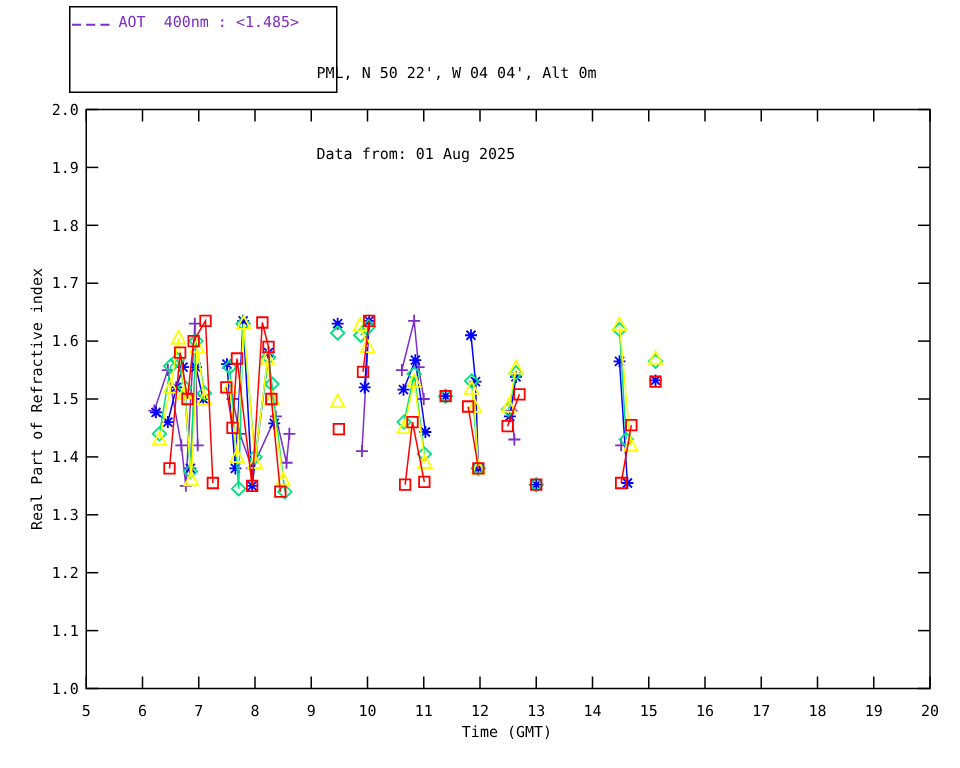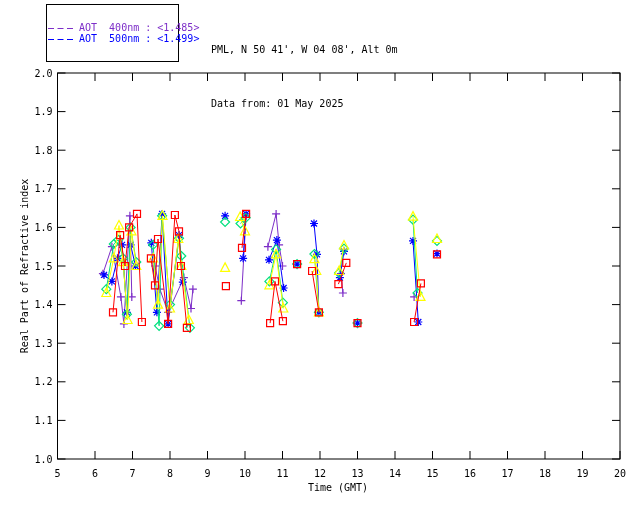--- a/index.html
+++ b/index.html
@@ -1,23 +1,23 @@
 <!DOCTYPE html>
 <html><head>
 <meta charset="utf-8">
 <style>
   html,body{margin:0;padding:0;background:#fff;}
   .screen{
     position:relative;width:640px;height:512px;background:#ffffff;overflow:hidden;
     font-family:"DejaVu Sans Mono","Liberation Mono",monospace;color:#000;
   }
   .legend-box{
-    position:absolute;left:46px;top:4px;width:133px;height:58px;
+    position:absolute;left:46px;top:4px;width:179px;height:58px;
     border:1px solid #000;background:#fff;box-sizing:border-box;
-    padding:18px 0 0 1px;
+    padding:6px 0 0 1px;
   }
   .legend-row{display:flex;align-items:center;height:10.8px;}
   .legend-dash{flex:0 0 28px;margin-right:3px;}
   .legend-label{font-size:10px;line-height:10px;white-space:pre;}
   .hdr{
     position:absolute;left:211px;top:5px;font-size:10px;line-height:18px;white-space:pre;
   }
   svg text{font-family:"DejaVu Sans Mono","Liberation Mono",monospace;fill:#000;}
 </style>
 </head>
@@ -26,32 +26,26 @@
 <div class="screen">
 
   <div class="legend-box">
     <div id="legend-rows">
         <div class="legend-row">
           <svg width="28" height="5" class="legend-dash">
             <line x1="0" y1="2.5" x2="28" y2="2.5" stroke="#7D2EC8" stroke-width="1.2" stroke-dasharray="6,3.5"></line>
           </svg>
           <span class="legend-label" style="color: rgb(125, 46, 200);">AOT  400nm : &lt;1.485&gt;</span>
         </div>
-        <div class="legend-row">
-          <svg width="28" height="5" class="legend-dash">
-            <line x1="0" y1="2.5" x2="28" y2="2.5" stroke="#0000FF" stroke-width="1.2" stroke-dasharray="6,3.5"></line>
-          </svg>
-          <span class="legend-label" style="color: rgb(0, 0, 255);">AOT  500nm : &lt;1.499&gt;</span>
-        </div>
       </div>
   </div>
 
   <div class="hdr">
-    <div>PML, N 50 41', W 04 08', Alt 0m</div>
-    <div>Data from: 01 May 2025</div>
+    <div>PML, N 50 22', W 04 04', Alt 0m</div>
+    <div>Data from: 01 Aug 2025</div>
   </div>
 
   <svg id="chart" width="640" height="512" viewBox="0 0 640 512" style="position:absolute;left:0;top:0;">
     <g id="axes">
         <rect x="57.5" y="73" width="562.5" height="386" fill="none" stroke="#000" stroke-width="1"></rect>
         <line x1="57.5" y1="459" x2="57.5" y2="451" stroke="#000"></line>
         <line x1="57.5" y1="73" x2="57.5" y2="81" stroke="#000"></line>
         <text x="57.5" y="477" font-size="10" text-anchor="middle">5</text>
         <line x1="95" y1="459" x2="95" y2="451" stroke="#000"></line>
         <line x1="95" y1="73" x2="95" y2="81" stroke="#000"></line>

